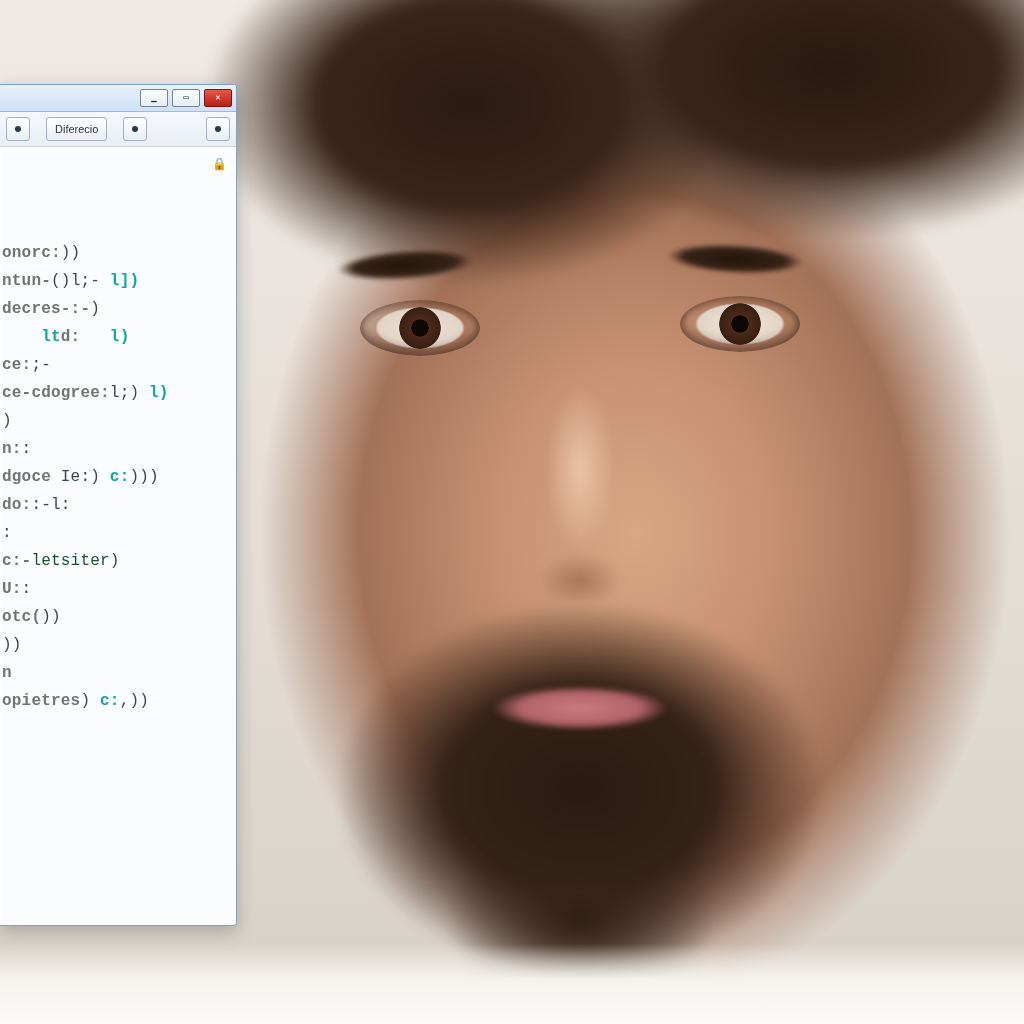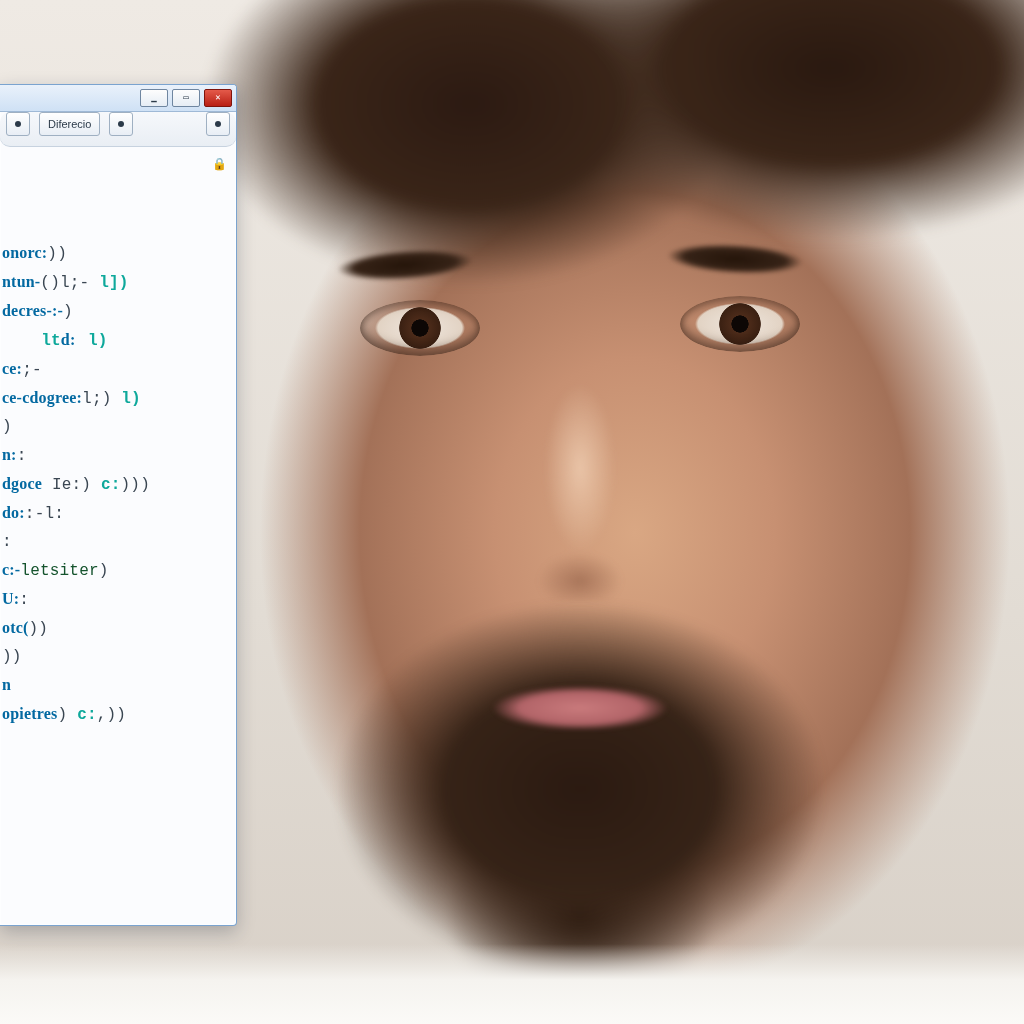--- a/index.html
+++ b/index.html
@@ -116,24 +116,23 @@
     background: linear-gradient(#e45a4a, #b81f14);
     border-color: #7e130b;
     color: #fff;
     font-weight: bold;
   }
   .toolbar {
     height: 34px;
     background: linear-gradient(#f6f8fb, #e9eef4);
     border-bottom: 1px solid #c7d2df;
     display: flex;
-    align-items: flex-start;
+    align-items: center;
     padding: 0 6px;
-    gap: 9px;
-    border-radius: 10px;
+    gap: 16px;
   }
   .tbtn {
     height: 22px;
     padding: 0 8px;
     border: 1px solid #9fb0c2;
     border-radius: 3px;
     background: linear-gradient(#ffffff, #e8eef5);
     font: 11px/20px "Segoe UI", sans-serif;
     color: #2b3a49;
     display: flex; align-items: center; gap: 4px;
@@ -147,21 +146,21 @@
   .editor {
     position: relative;
     padding: 8px 6px 8px 0;
     font-size: 16px;
     line-height: 28px;
     color: #2b3540;
     white-space: pre;
     letter-spacing: 0.2px;
   }
   .editor .line { padding-left: 2px; }
-  .kw  { color: #0369a1; font-weight: 600; font-family: Liberation Serif, serif; }
+  .kw  { color: #737373; font-weight: 600; }
   .fn  { color: #14532d; }
   .punc{ color: #3a4652; }
   .tok-cyan { color: #0ea89b; font-weight: 600; }
   .lockbadge {
     position: absolute;
     right: 8px; top: 4px;
     font-size: 12px; color: #6b7785;
   }
 </style>
 </head>

